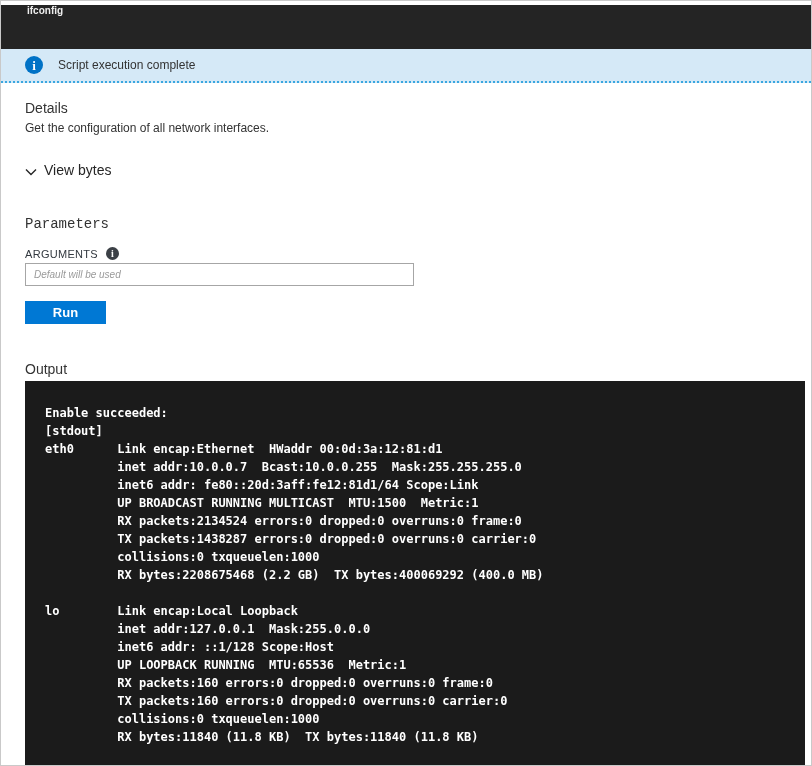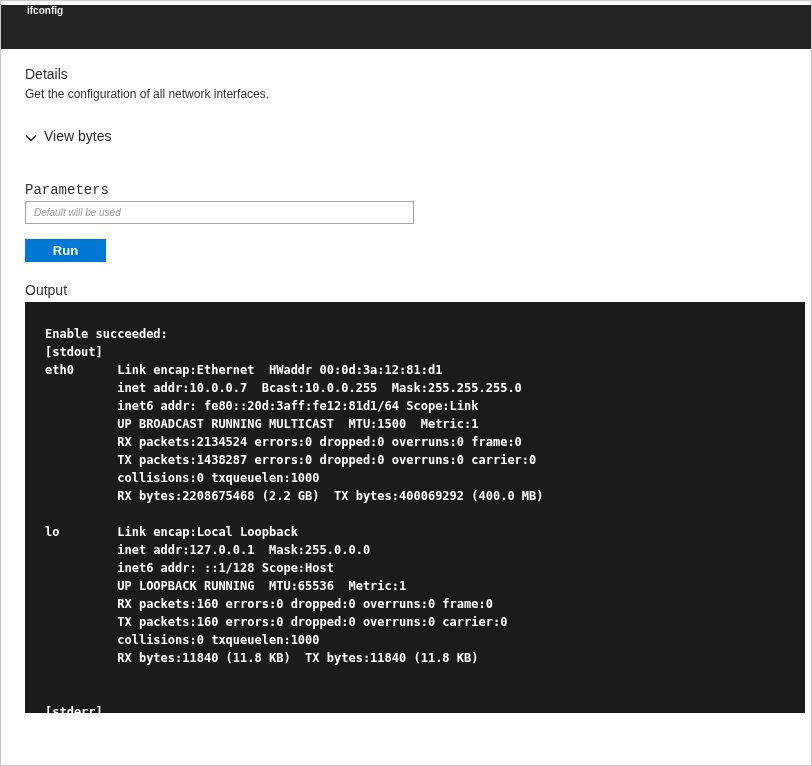--- a/index.html
+++ b/index.html
@@ -161,21 +161,21 @@
     background: #0078d4;
     color: #ffffff;
     border: none;
     font-family: "Liberation Sans", sans-serif;
     font-size: 13px;
     font-weight: 700;
     cursor: pointer;
     display: block;
   }
 
-  .output-heading { margin-top: 20px; }
+  .output-heading { margin-top: 37px; }
 
   .console {
     margin-top: 4px;
     box-sizing: border-box;
     width: 780px;
     height: 411px;
     background: #1b1b1b;
     overflow: hidden;
   }
   .console pre {
@@ -191,37 +191,45 @@
 </style>
 </head>
 <body>
 
 <div class="blade">
 
   <div class="header">
     <div class="header-subtitle">ifconfig</div>
   </div>
 
+  <div class="banner">
+    <div class="banner-icon"></div>
+    <div class="banner-text">Script execution complete</div>
+  </div>
 
   <div class="content">
 
     <div class="section-heading details-heading">Details</div>
     <div class="details-desc">Get the configuration of all network interfaces.</div>
 
     <div class="view-script">
       <span class="chevron">
         <svg width="12" height="12" viewBox="0 0 12 12">
           <polyline points="1,3.5 6,8.5 11,3.5" fill="none" stroke="#262626" stroke-width="1.4"></polyline>
         </svg>
       </span>
       <span class="view-script-label">View bytes</span>
     </div>
 
     <div class="section-heading parameters-heading">Parameters</div>
 
+    <div class="arguments-row">
+      <span class="arguments-label">ARGUMENTS</span>
+      <span class="info-dot"></span>
+    </div>
     <input class="arguments-input" type="text" placeholder="Default will be used" style="">
 
     <button class="run-button">Run</button>
 
     <div class="section-heading output-heading">Output</div>
 
     <div class="console">
       <pre>Enable succeeded:
 [stdout]
 eth0      Link encap:Ethernet  HWaddr 00:0d:3a:12:81:d1

